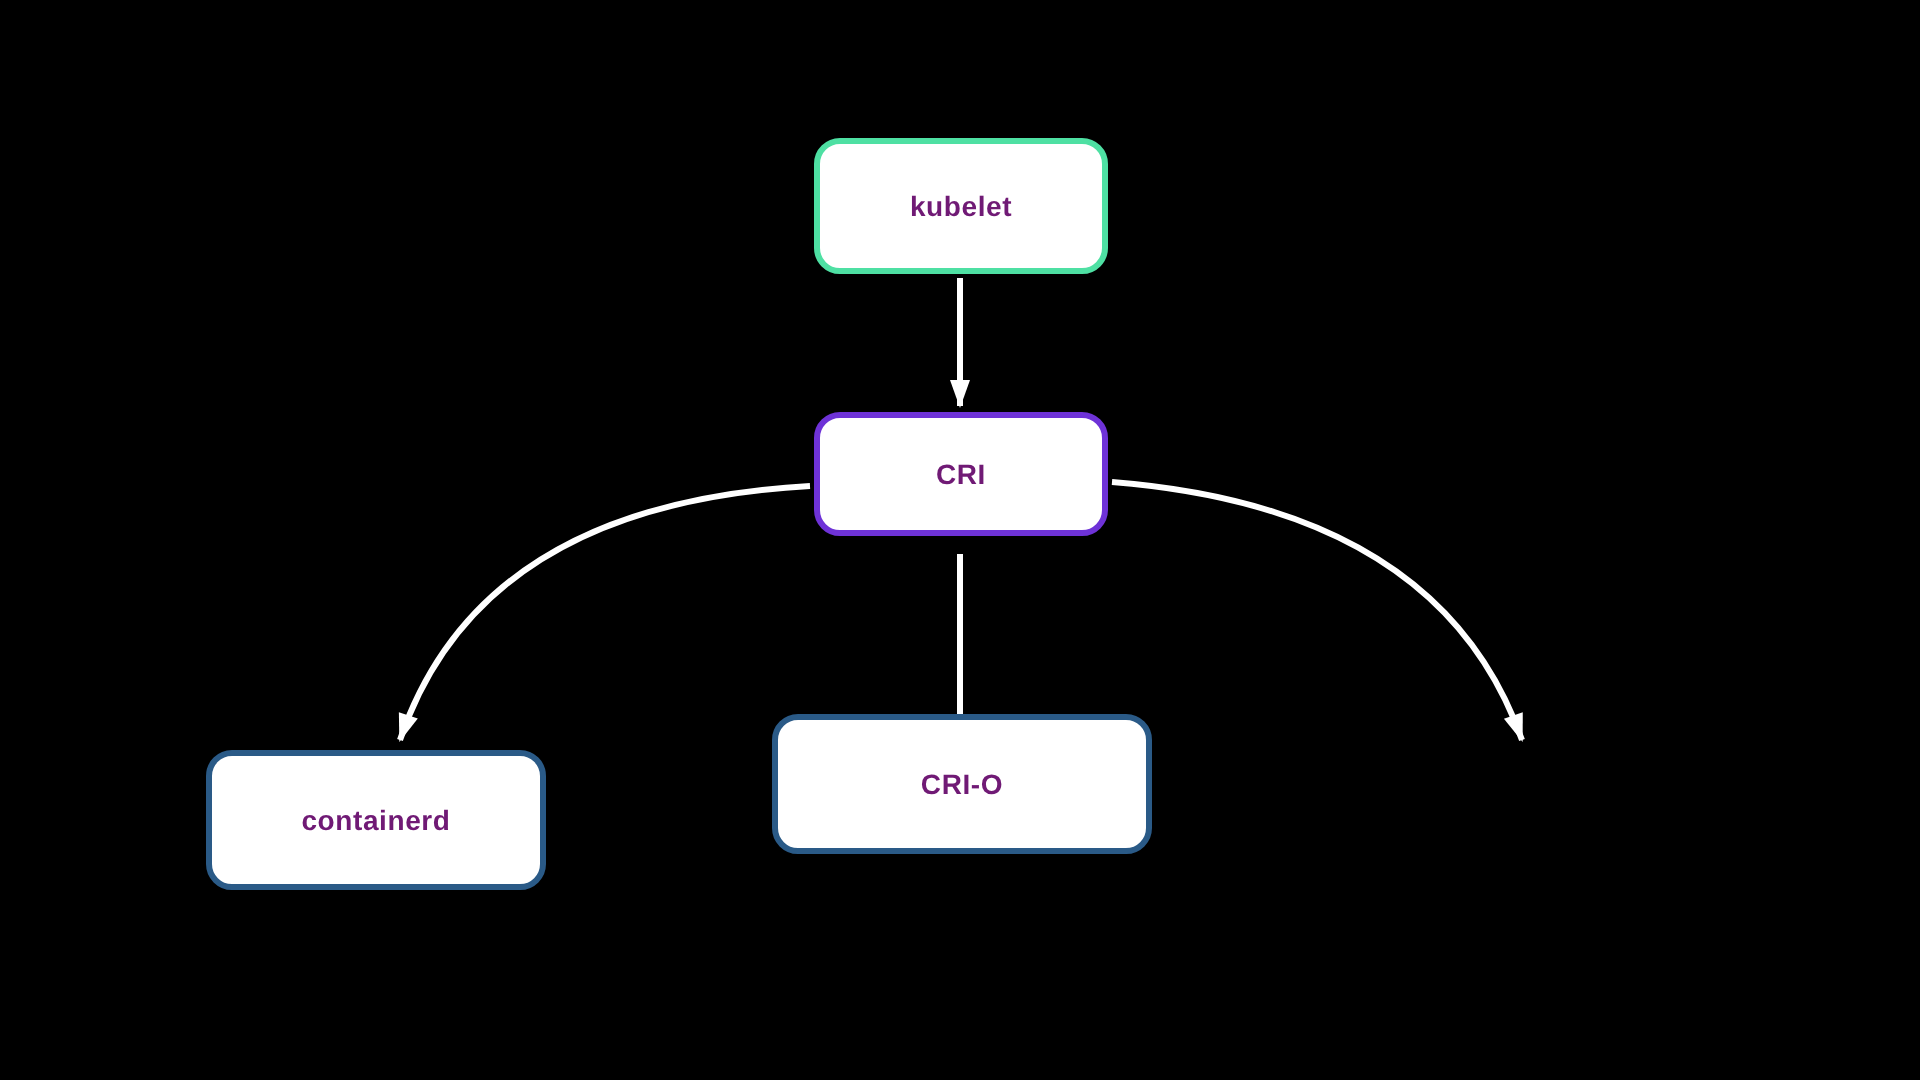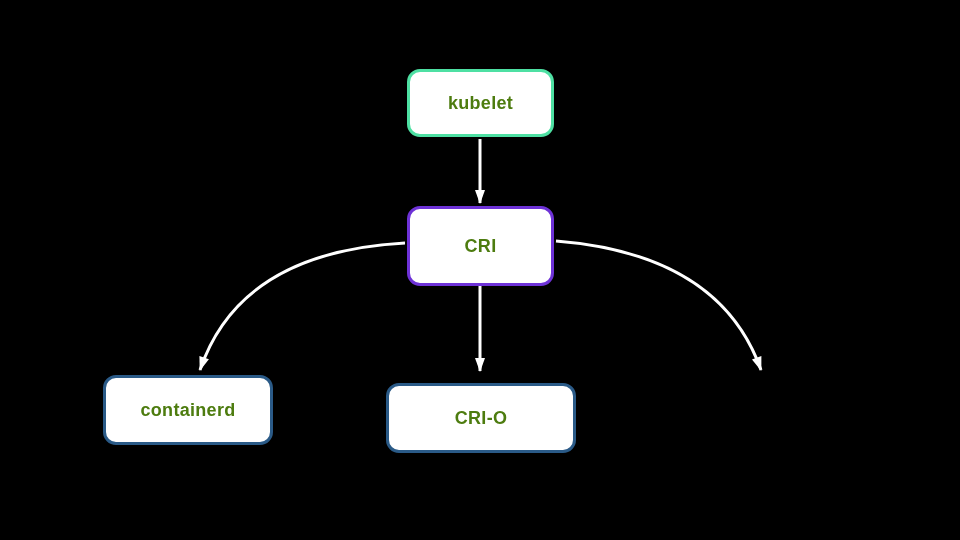--- a/index.html
+++ b/index.html
@@ -26,33 +26,33 @@
   .node {
     position: absolute;
     box-sizing: border-box;
     background: #ffffff;
     border-radius: 13px;
     display: flex;
     align-items: center;
     justify-content: center;
   }
   .node .label {
-    font-size: 18px;
+    font-size: 14px;
     font-weight: bold;
-    color: #4d7c0f;
+    color: #701a75;
     letter-spacing: 0.3px;
   }
   .node-green  { border: 3px solid #4ee0a3; }
   .node-purple { border: 3px solid #6e32d7; }
   .node-navy   { border: 3px solid #2a5a87; }
 
   .node-kubelet    { left: 407px; top:  69px; width: 147px; height: 68px; }
-  .node-cri        { left: 407px; top: 206px; width: 147px; height: 80px; align-items: center; }
+  .node-cri        { left: 407px; top: 206px; width: 147px; height: 62px; align-items: center; }
   .node-containerd { left: 103px; top: 375px; width: 170px; height: 70px; }
-  .node-crio       { left: 386px; top: 383px; width: 190px; height: 70px; }
+  .node-crio       { left: 386px; top: 357px; width: 190px; height: 70px; }
   .node-dockershim { left: 668px; top: 375px; width: 190px; height: 70px; }
 </style>
 </head>
 <body>
 
 <div class="canvas">
 
   <svg class="edges-layer" width="960" height="540" viewBox="0 0 960 540" xmlns="http://www.w3.org/2000/svg">
     <defs>
       <marker id="arrowhead" markerUnits="userSpaceOnUse" markerWidth="16" markerHeight="14" viewBox="0 0 16 14" refX="14" refY="7" orient="auto">

